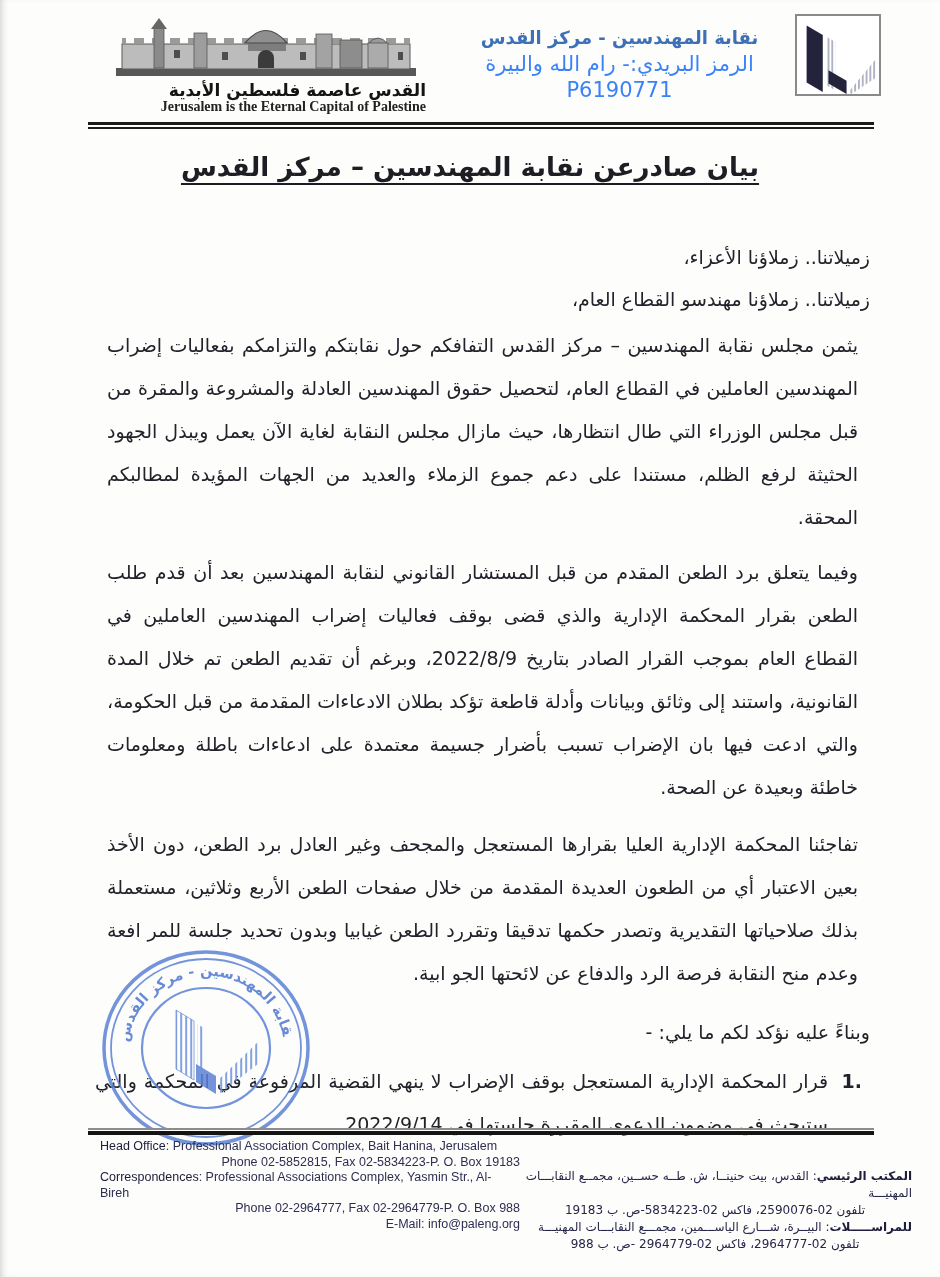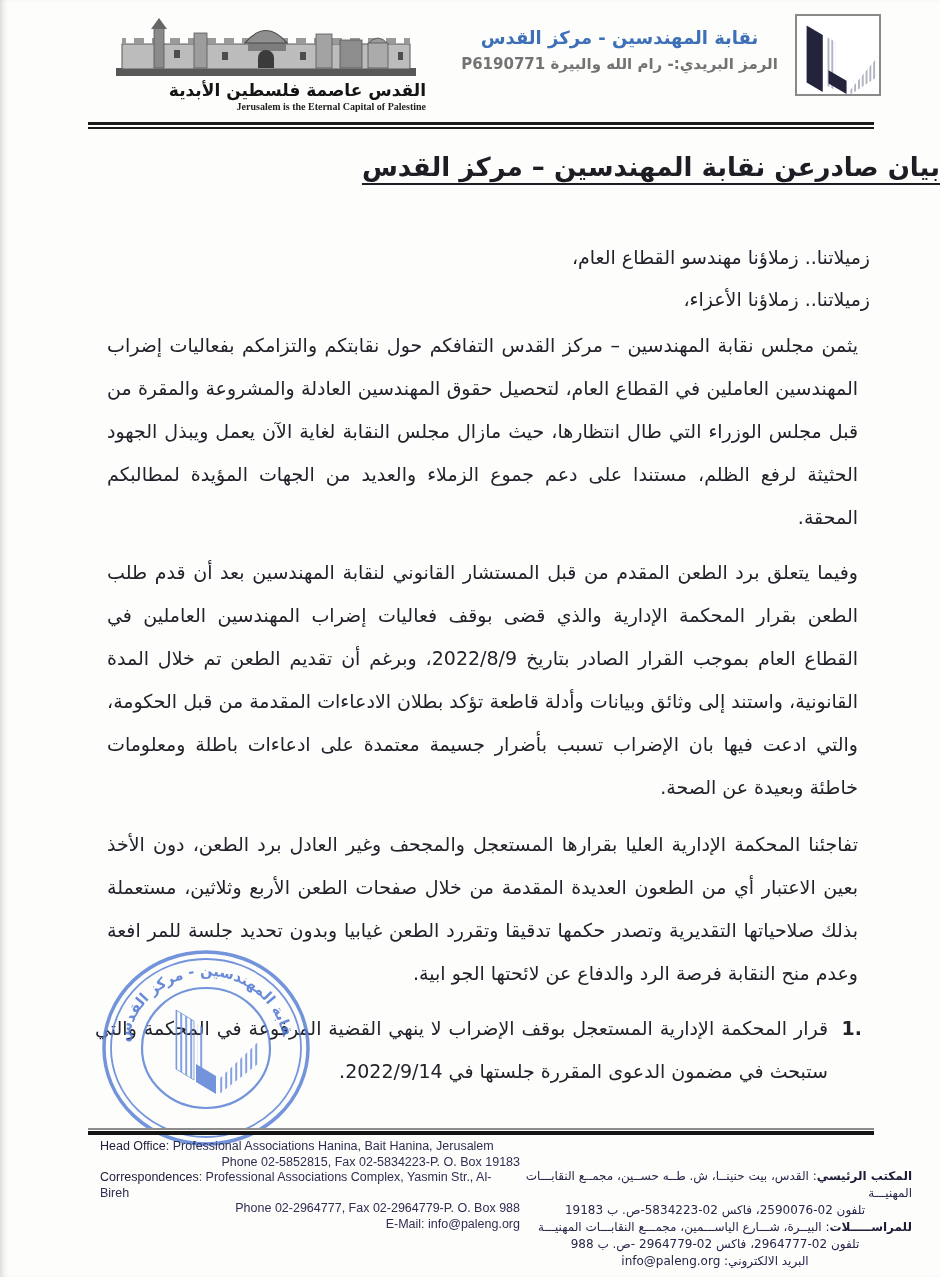--- a/index.html
+++ b/index.html
@@ -4,37 +4,37 @@
 <style>
   html,body{margin:0;padding:0;}
   body{background:#e9e9e7;font-family:"DejaVu Sans",sans-serif;}
   #page{position:relative;width:940px;height:1277px;background:#fdfdfc;overflow:hidden;
         box-shadow:inset 6px 0 8px -6px #bdbdb8;}
 
   
   .header-left{position:absolute;left:106px;top:16px;width:320px;text-align:right;}
   .jer-img{display:block;margin:0 auto;}
   .cap-ar{font-size:17px;font-weight:bold;color:#141414;line-height:20px;margin-top:2px;}
-  .cap-en{font-family:"Liberation Serif",serif;font-size:10px;font-weight:bold;color:#222;line-height:13px;}
+  .cap-en{font-family:"Liberation Serif",serif;font-size:14px;font-weight:bold;color:#222;line-height:13px;}
 
   .header-right{position:absolute;left:452px;top:24px;width:335px;text-align:center;direction:rtl;}
   .org-ar{font-size:18px;font-weight:bold;color:#3d70b6;line-height:27px;}
   .org-en{direction:ltr;font-family:"Liberation Serif",serif;font-size:19.5px;color:#3e72b8;line-height:27px;}
-  .org-postal{font-size:15px;font-weight:bold;color:#737373;line-height:26px;}
+  .org-postal{font-size:21px;font-weight:normal;color:#3b82f6;line-height:26px;}
 
   .logo-box{position:absolute;left:795px;top:14px;width:86px;height:82px;background:#fff;
             border:2px solid #8a8a8a;box-sizing:border-box;}
 
   .rule-top{position:absolute;left:88px;top:122px;width:786px;}
   .rule-top .r1{height:3px;background:#1b1b1b;}
   .rule-top .r2{height:2px;background:#fff;}
   .rule-top .r3{height:2px;background:#1b1b1b;}
 
   
-  .doc-title{position:absolute;left:0;top:152px;width:100%;text-align:right;direction:rtl;
+  .doc-title{position:absolute;left:0;top:152px;width:100%;text-align:center;direction:rtl;
              font-size:26px;font-weight:bold;color:#1d1d24;
              text-decoration:underline;text-underline-offset:7px;text-decoration-thickness:2px;}
 
   
   .body-text{position:absolute;left:95px;top:236px;width:775px;direction:rtl;
              font-size:19px;color:#22222b;text-align:right;}
   .greet{line-height:42px;}
   .para{margin:12px;text-align:justify;line-height:43px;}
   .p1{margin-top:4px;}
   .p2{margin-top:6px;}
@@ -116,25 +116,26 @@
 
   <div class="rule-top">
     <div class="r1"></div>
       <div class="r2"></div>
       <div class="r3"></div>
   </div>
 
   <div class="doc-title">بيان صادرعن نقابة المهندسين – مركز القدس</div>
 
   <div class="body-text" lang="ar">
+    <div class="greet">زميلاتنا.. زملاؤنا الأعزاء،</div>
     <div class="greet">زميلاتنا.. زملاؤنا مهندسو القطاع العام،</div>
-    <div class="greet">زميلاتنا.. زملاؤنا الأعزاء،</div>
     <p class="para p1">يثمن مجلس نقابة المهندسين – مركز القدس التفافكم حول نقابتكم والتزامكم بفعاليات إضراب المهندسين العاملين في القطاع العام، لتحصيل حقوق المهندسين العادلة والمشروعة والمقرة من قبل مجلس الوزراء التي طال انتظارها، حيث مازال مجلس النقابة لغاية الآن يعمل ويبذل الجهود الحثيثة لرفع الظلم، مستندا على دعم جموع الزملاء والعديد من الجهات المؤيدة لمطالبكم المحقة.</p>
     <p class="para p2">وفيما يتعلق برد الطعن المقدم من قبل المستشار القانوني لنقابة المهندسين بعد أن قدم طلب الطعن بقرار المحكمة الإدارية والذي قضى بوقف فعاليات إضراب المهندسين العاملين في القطاع العام بموجب القرار الصادر بتاريخ 2022/8/9، وبرغم أن تقديم الطعن تم خلال المدة القانونية، واستند إلى وثائق وبيانات وأدلة قاطعة تؤكد بطلان الادعاءات المقدمة من قبل الحكومة، والتي ادعت فيها بان الإضراب تسبب بأضرار جسيمة معتمدة على ادعاءات باطلة ومعلومات خاطئة وبعيدة عن الصحة.</p>
     <p class="para p3">تفاجئنا المحكمة الإدارية العليا بقرارها المستعجل والمجحف وغير العادل برد الطعن، دون الأخذ بعين الاعتبار أي من الطعون العديدة المقدمة من خلال صفحات الطعن الأربع وثلاثين، مستعملة بذلك صلاحياتها التقديرية وتصدر حكمها تدقيقا وتقررد الطعن غيابيا وبدون تحديد جلسة للمر افعة وعدم منح النقابة فرصة الرد والدفاع عن لائحتها الجو ابية.</p>
+    <div class="confirm">وبناءً عليه نؤكد لكم ما يلي: -</div>
     <div class="list-item">
       <span class="item-num">1.</span>
       <span>قرار المحكمة الإدارية المستعجل بوقف الإضراب لا ينهي القضية المرفوعة في المحكمة والتي ستبحث في مضمون الدعوى المقررة جلستها في 2022/9/14.</span>
     </div>
   </div>
 
   <div class="stamp">
     <svg width="212" height="200" viewBox="0 0 212 200">
       <defs>
         <pattern id="bstripe" width="5" height="5" patternUnits="userSpaceOnUse">
@@ -160,35 +161,34 @@
   </div>
 
   <div class="rule-bottom">
     <div class="r1"></div>
       <div class="r2"></div>
       <div class="r3"></div>
   </div>
 
   <div class="footer-en" lang="en">
     <div>
-      <span class="lbl">Head Office</span><span>: Professional Associations Hanina, Bait Hanina, Jerusalem</span>
+      <span class="lbl">Head Office</span><span>: Professional Association Complex, Bait Hanina, Jerusalem</span>
     </div>
     <div class="c">Phone 02-5852815, Fax 02-5834223-P. O. Box 19183</div>
     <div>
       <span class="lbl">Correspondences</span><span>: Professional Associations Complex, Yasmin Str., Al-Bireh</span>
     </div>
     <div class="c">Phone 02-2964777, Fax 02-2964779-P. O. Box 988</div>
     <div class="c">E-Mail: info@paleng.org</div>
   </div>
 
   <div class="footer-ar" lang="ar">
     <div class="first">
       <span class="lbl">المكتب الرئيسي</span><span>: القدس، بيت حنينــا، ش. طــه حســين، مجمــع النقابـــات المهنيـــة</span>
     </div>
     <div>تلفون 02-2590076، فاكس 02-5834223-ص. ب 19183</div>
     <div class="first">
       <span class="lbl">للمراســـــلات</span><span>: البيــرة، شـــارع الياســـمين، مجمـــع النقابـــات المهنيـــة</span>
     </div>
     <div>تلفون 02-2964777، فاكس 02-2964779 -ص. ب 988</div>
-    <div>البريد الالكتروني: info@paleng.org</div>
   </div>
 
 </div>
 
 </body></html>

